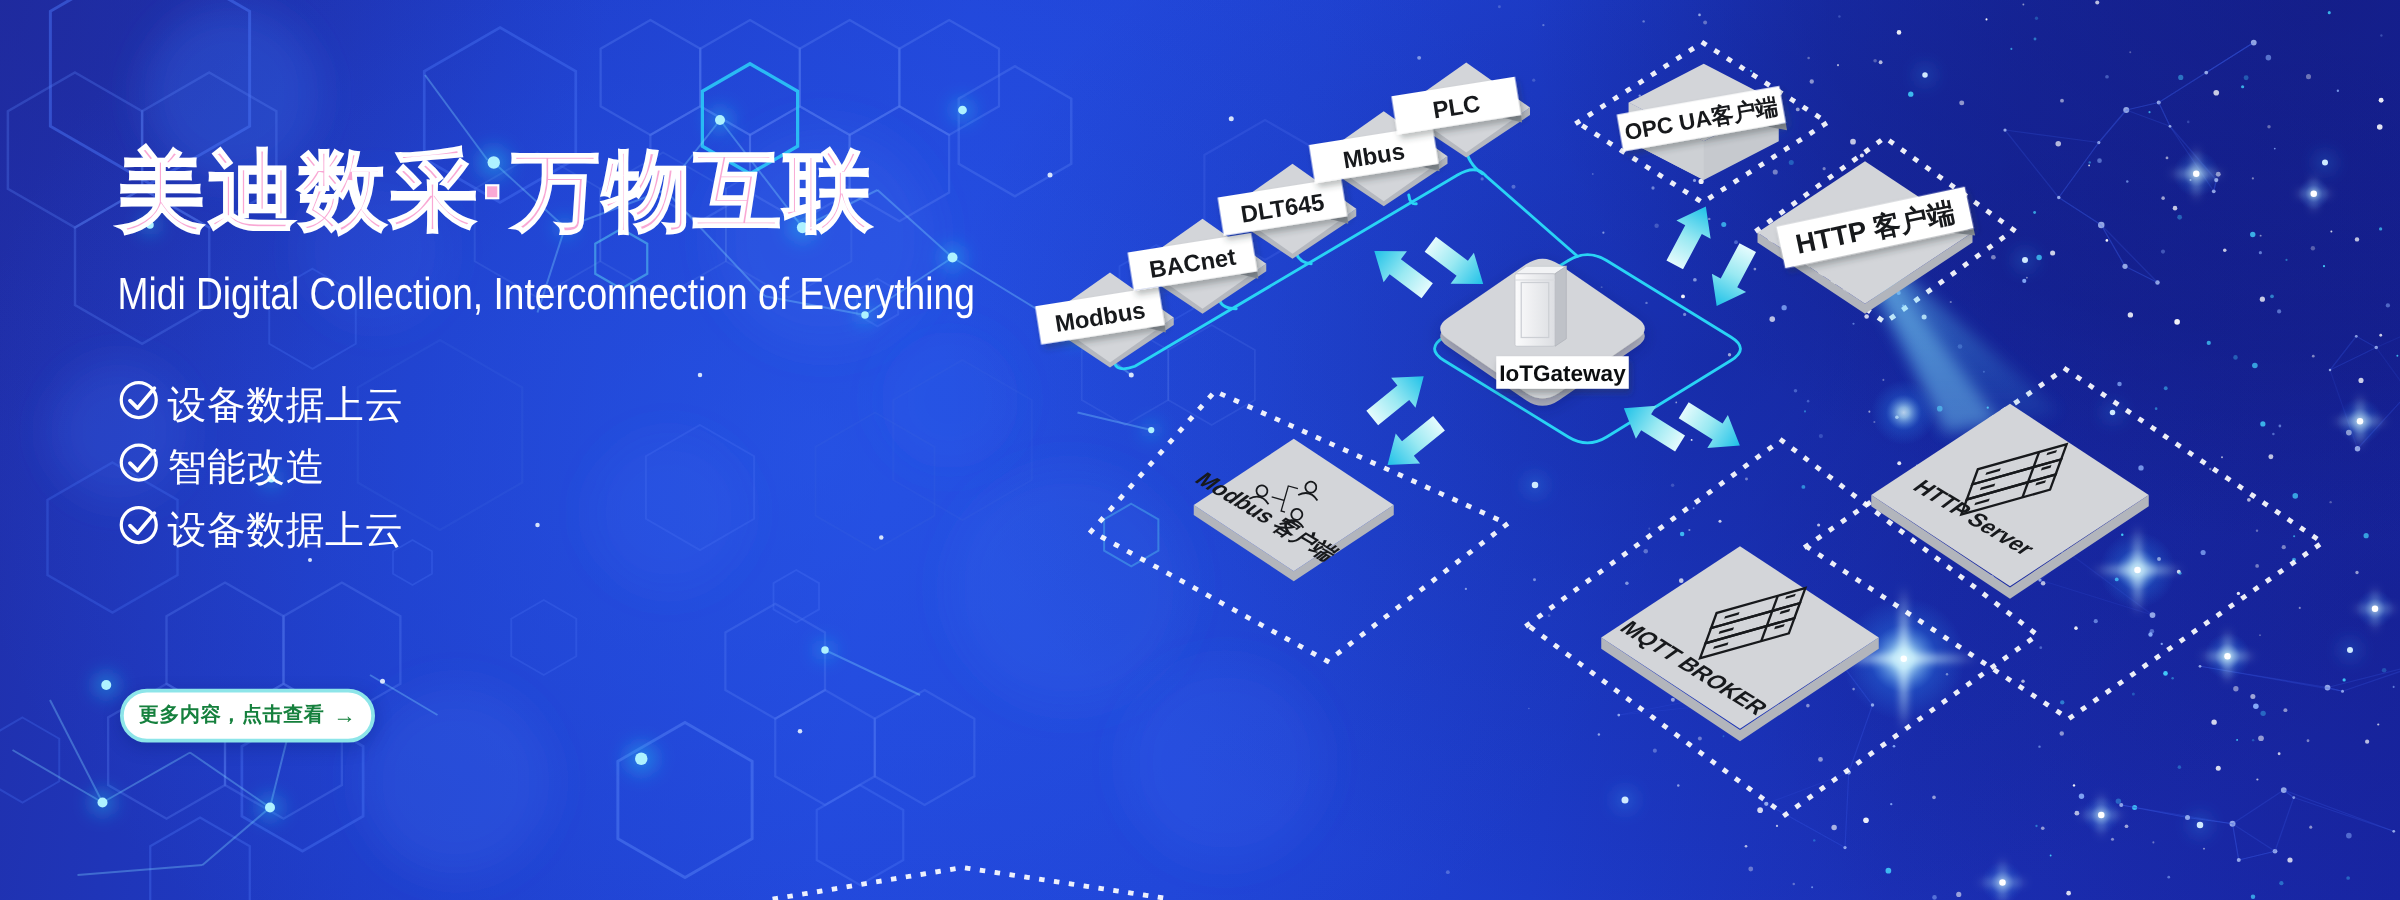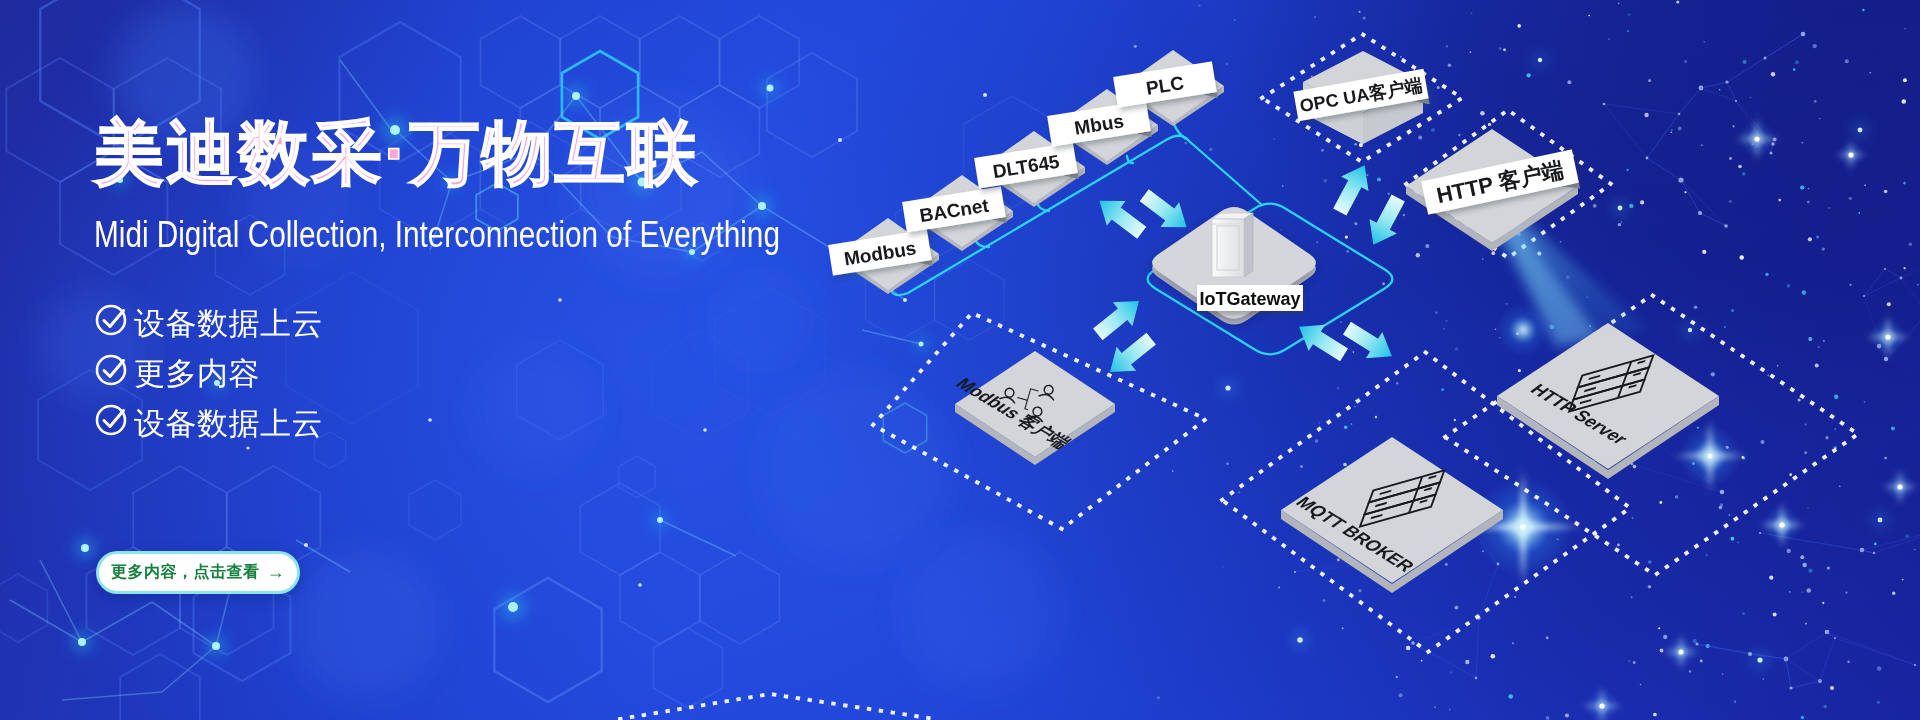--- a/index.html
+++ b/index.html
@@ -907,21 +907,21 @@
             <circle cx="17" cy="17" r="14" stroke="#fff" stroke-width="2.6" fill="none"></circle>
             <path d="M10 17.5 L16 23.5 L29.5 7.5" stroke="#fff" stroke-width="3" fill="none" stroke-linecap="round" stroke-linejoin="round"></path>
           </svg>
         <span class="ftxt">设备数据上云</span>
       </div>
       <div class="feature">
         <svg class="ck" viewBox="0 0 34 34">
             <circle cx="17" cy="17" r="14" stroke="#fff" stroke-width="2.6" fill="none"></circle>
             <path d="M10 17.5 L16 23.5 L29.5 7.5" stroke="#fff" stroke-width="3" fill="none" stroke-linecap="round" stroke-linejoin="round"></path>
           </svg>
-        <span class="ftxt">更多内容</span>
+        <span class="ftxt">智能改造</span>
       </div>
       <div class="feature">
         <svg class="ck" viewBox="0 0 34 34">
             <circle cx="17" cy="17" r="14" stroke="#fff" stroke-width="2.6" fill="none"></circle>
             <path d="M10 17.5 L16 23.5 L29.5 7.5" stroke="#fff" stroke-width="3" fill="none" stroke-linecap="round" stroke-linejoin="round"></path>
           </svg>
         <span class="ftxt">设备数据上云</span>
       </div>
     </div>
     <div class="cta">

